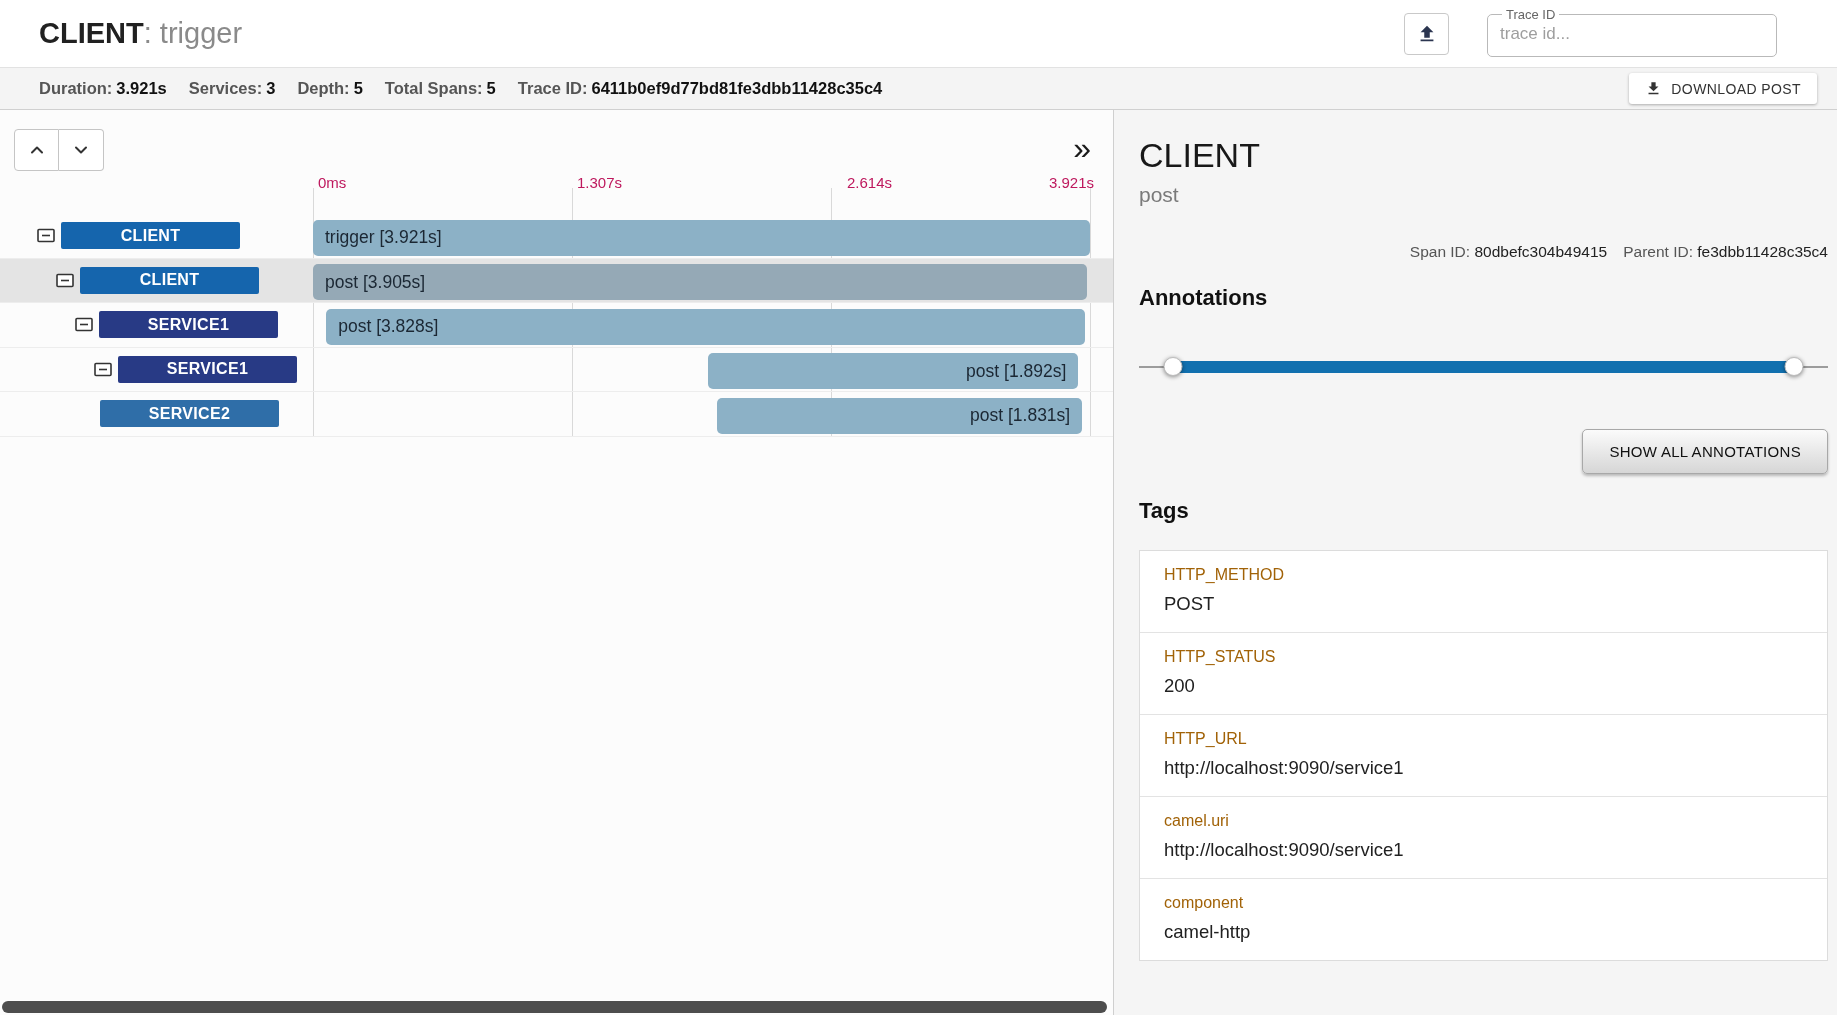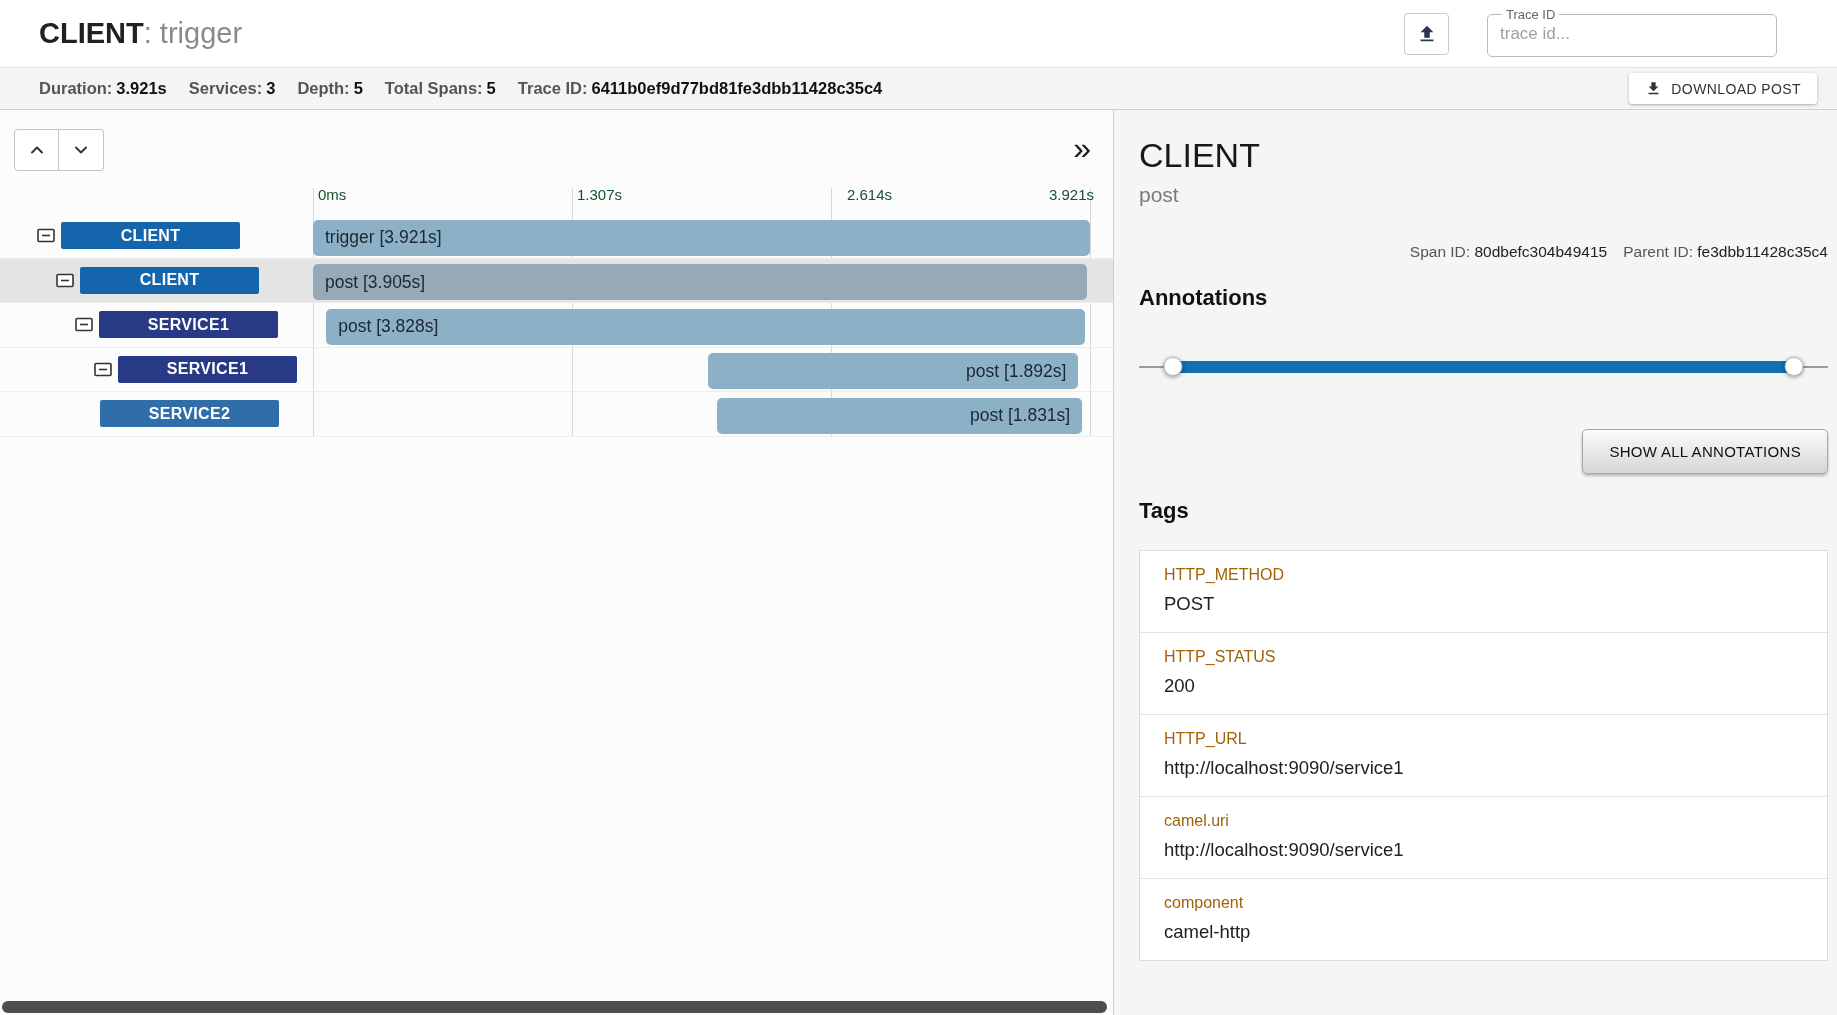--- a/index.html
+++ b/index.html
@@ -55,21 +55,21 @@
   .nav-btn {
     width: 45px; height: 42px; background: #fff; border: 1px solid #c5c5c5;
     display: flex; align-items: center; justify-content: center; cursor: pointer;
   }
   .nav-btn:first-child { border-radius: 4px 0 0 4px; }
   .nav-btn:last-child { border-radius: 0 4px 4px 0; border-left: 0; }
   .expand-toggle {
     position: absolute; top: 22px; right: 22px; font-size: 32px; line-height: 1;
     color: #1a1a1a; cursor: pointer; font-weight: 400;
   }
-  .ruler { position: absolute; top: 76px; left: 313px; width: 777px; height: 24px; font-size: 15px; color: #14532d; z-index: 2; }
+  .ruler { position: absolute; top: 64px; left: 313px; width: 777px; height: 24px; font-size: 15px; color: #be185d; z-index: 2; }
   .tick-label { position: absolute; top: 0; padding-left: 5px; white-space: nowrap; }
   .tick-label.last { padding-left: 0; }
   .gridlines { position: absolute; top: 78px; left: 313px; width: 777px; height: 248px; pointer-events: none; z-index: 0; }
   .gridline { position: absolute; top: 0; bottom: 0; width: 1px; background: #d9d9d9; }
   .rows { position: absolute; top: 104px; left: 0; width: 100%; z-index: 1; }
   .trace-row { height: 44.5px; display: flex; align-items: center; border-bottom: 1px solid #ededed; }
   .tree-cell { width: 313px; height: 100%; display: flex; align-items: center; flex: none; }
   .collapse-icon { margin-right: 6px; display: flex; cursor: pointer; }
   .collapse-icon.hidden { visibility: hidden; }
   .svc-badge {

